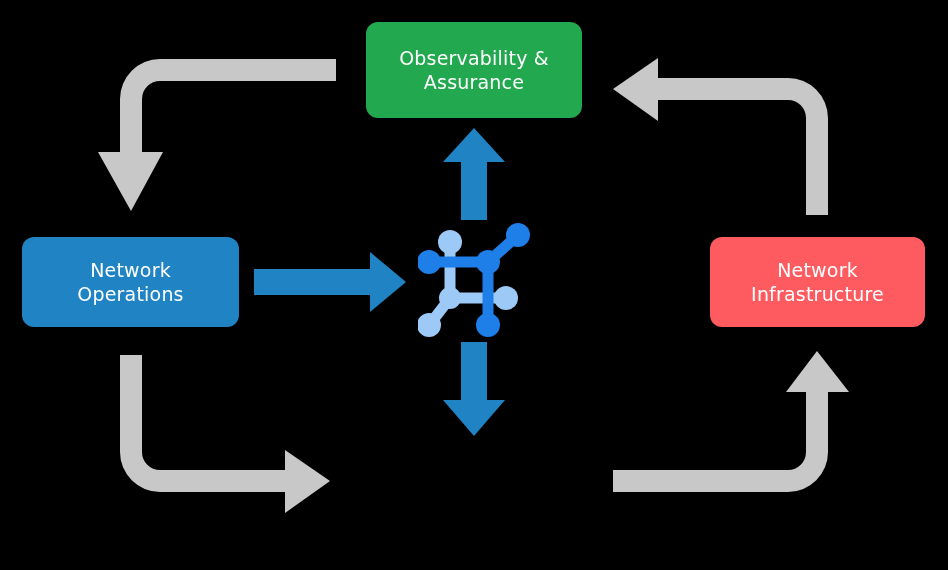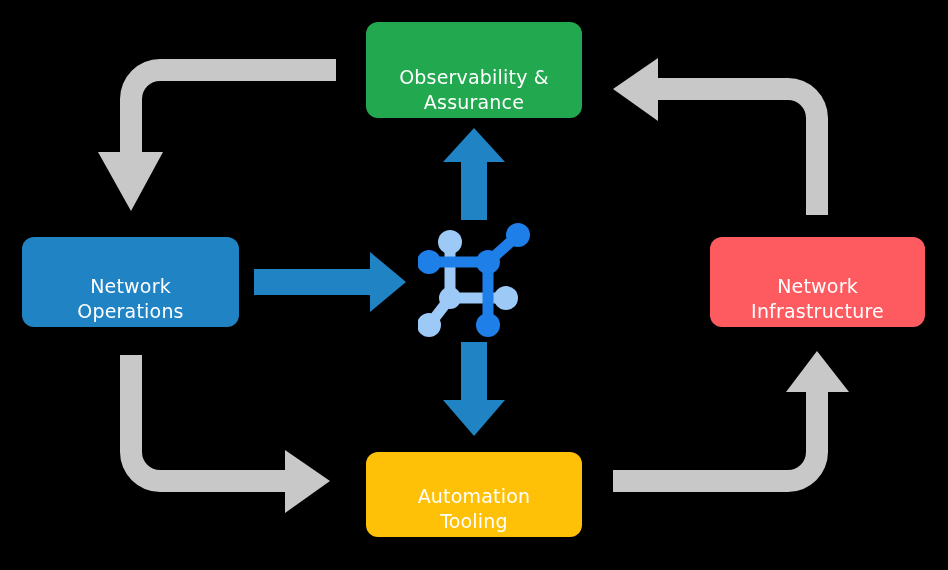--- a/index.html
+++ b/index.html
@@ -22,21 +22,21 @@
     position: absolute;
     left: 0;
     top: 0;
     width: 948px;
     height: 570px;
   }
   .node-box {
     position: absolute;
     border-radius: 12px;
     display: flex;
-    align-items: flex-end;
+    align-items: center;
     justify-content: center;
     text-align: center;
     color: #ffffff;
     font-size: 19px;
     line-height: 1.28;
     font-weight: 400;
     letter-spacing: 0.2px;
     font-family: "DejaVu Sans", sans-serif;
     box-sizing: border-box;
     padding: 4px 10px;
@@ -160,18 +160,14 @@
   <div class="node-box" id="box-network-operations" style="background:#1f83c4">
     <span class="node-label">Network
 Operations</span>
   </div>
 
   <div class="node-box" id="box-network-infrastructure" style="background:#fd5b60">
     <span class="node-label">Network
 Infrastructure</span>
   </div>
 
-  <div class="node-box" id="box-automation-tooling" style="background:#ffc107">
-    <span class="node-label">Automation
-Tooling</span>
-  </div>
 
 </div>
 
 </body></html>

